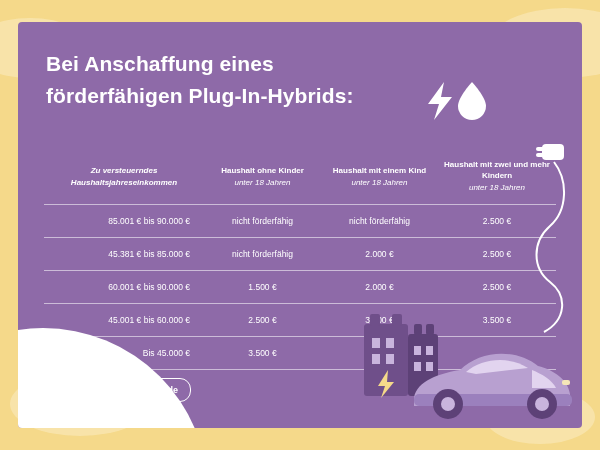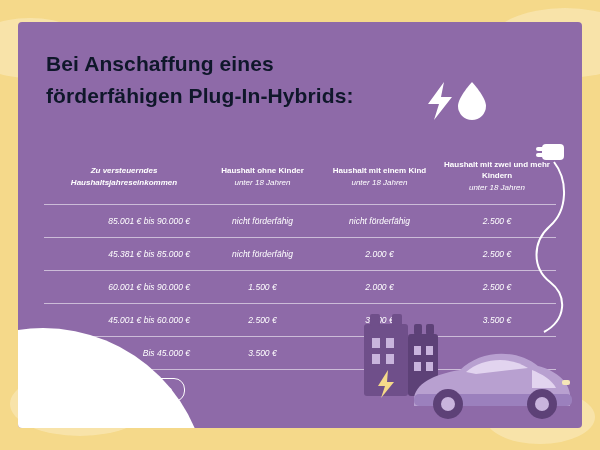--- a/index.html
+++ b/index.html
@@ -53,21 +53,21 @@
     width: 330px;
     height: 330px;
     background: #ffffff;
     border-radius: 50%;
   }
   .headline {
     position: absolute;
     left: 28px;
     top: 26px;
     width: 430px;
-    color: #0f172a;
+    color: #ffffff;
     font-size: 21px;
     line-height: 32px;
     font-weight: bold;
     letter-spacing: .1px;
   }
   .headline .line {
     display: block;
   }
   .bolt-drop {
     position: absolute;
@@ -118,21 +118,21 @@
     font-weight: normal;
     font-style: italic;
   }
   .body-row {
     height: 32px;
     border-top: 1px solid rgba(255,255,255,.55);
   }
   .body-row.last {
     border-bottom: 1px solid rgba(255,255,255,.55);
   }
-  .body-row .cell { font-size: 8.5px; font-style: italic; }
+  .body-row .cell { font-size: 8.5px; }
 
   
   .cable {
     position: absolute;
     right: 4px;
     top: 118px;
     width: 120px;
     height: 210px;
     pointer-events: none;
   }
@@ -141,21 +141,21 @@
   .badge {
     position: absolute;
     left: 32px;
     bottom: 26px;
     height: 22px;
     padding: 0 12px 0 8px;
     border: 1px solid #ffffff;
     border-radius: 11px;
     display: flex;
     align-items: center;
-    gap: 6px;
+    gap: 12px;
     color: #ffffff;
     font-size: 9px;
     font-weight: bold;
   }
   .badge svg { display: block; }
 
   
   .illus {
     position: absolute;
     right: 6px;

